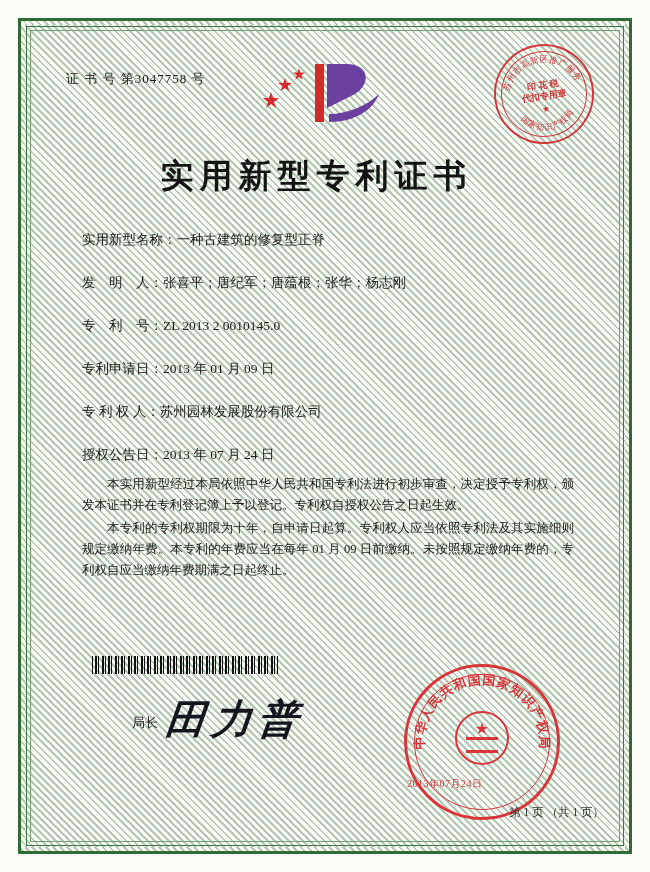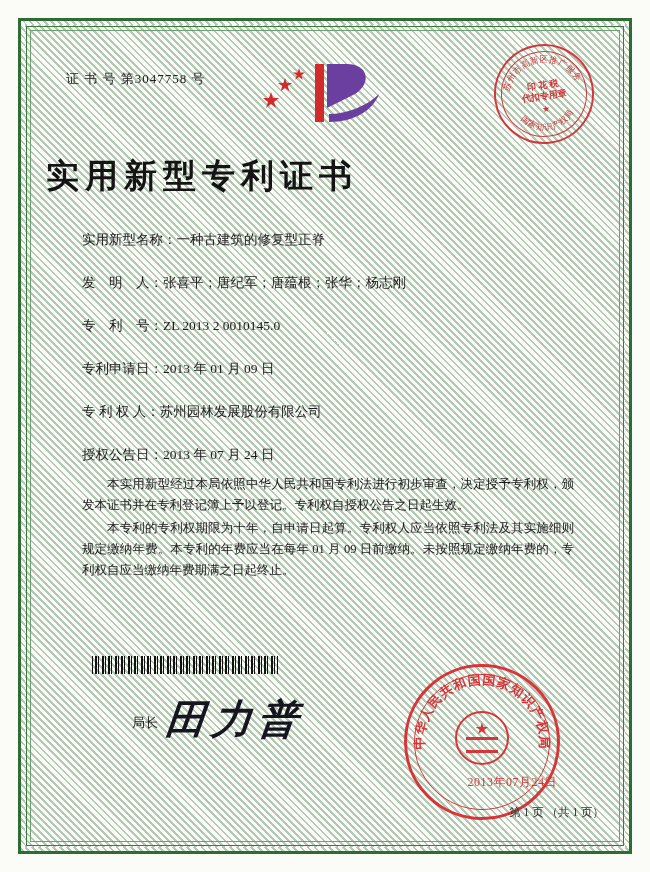--- a/index.html
+++ b/index.html
@@ -140,21 +140,21 @@
     color: #cf2228;
     font-size: 9px;
   }
 
   
   .title {
     position: absolute;
     left: 0;
     right: 17px;
     top: 112px;
-    text-align: left;
+    text-align: center;
     font-size: 33px;
     font-weight: bold;
     letter-spacing: 6px;
     color: #141414;
     font-family: Liberation Mono, monospace;
   }
 
   
   .fields {
     position: absolute;
@@ -275,22 +275,22 @@
     width: 32px;
     height: 10px;
     border-top: 3px solid #d8262c;
     border-bottom: 3px solid #d8262c;
   }
   .seal-main .seal-date {
     position: absolute;
     left: 0;
     right: 0;
     bottom: 26px;
-    text-align: right;
-    font-size: 12px;
+    text-align: left;
+    font-size: 10px;
     letter-spacing: 0.5px;
     color: #d8262c;
   }
   .seal-main .arc {
     position: absolute;
     left: 0; top: 0;
     width: 150px;
     height: 150px;
   }
   .seal-main .arc text {

